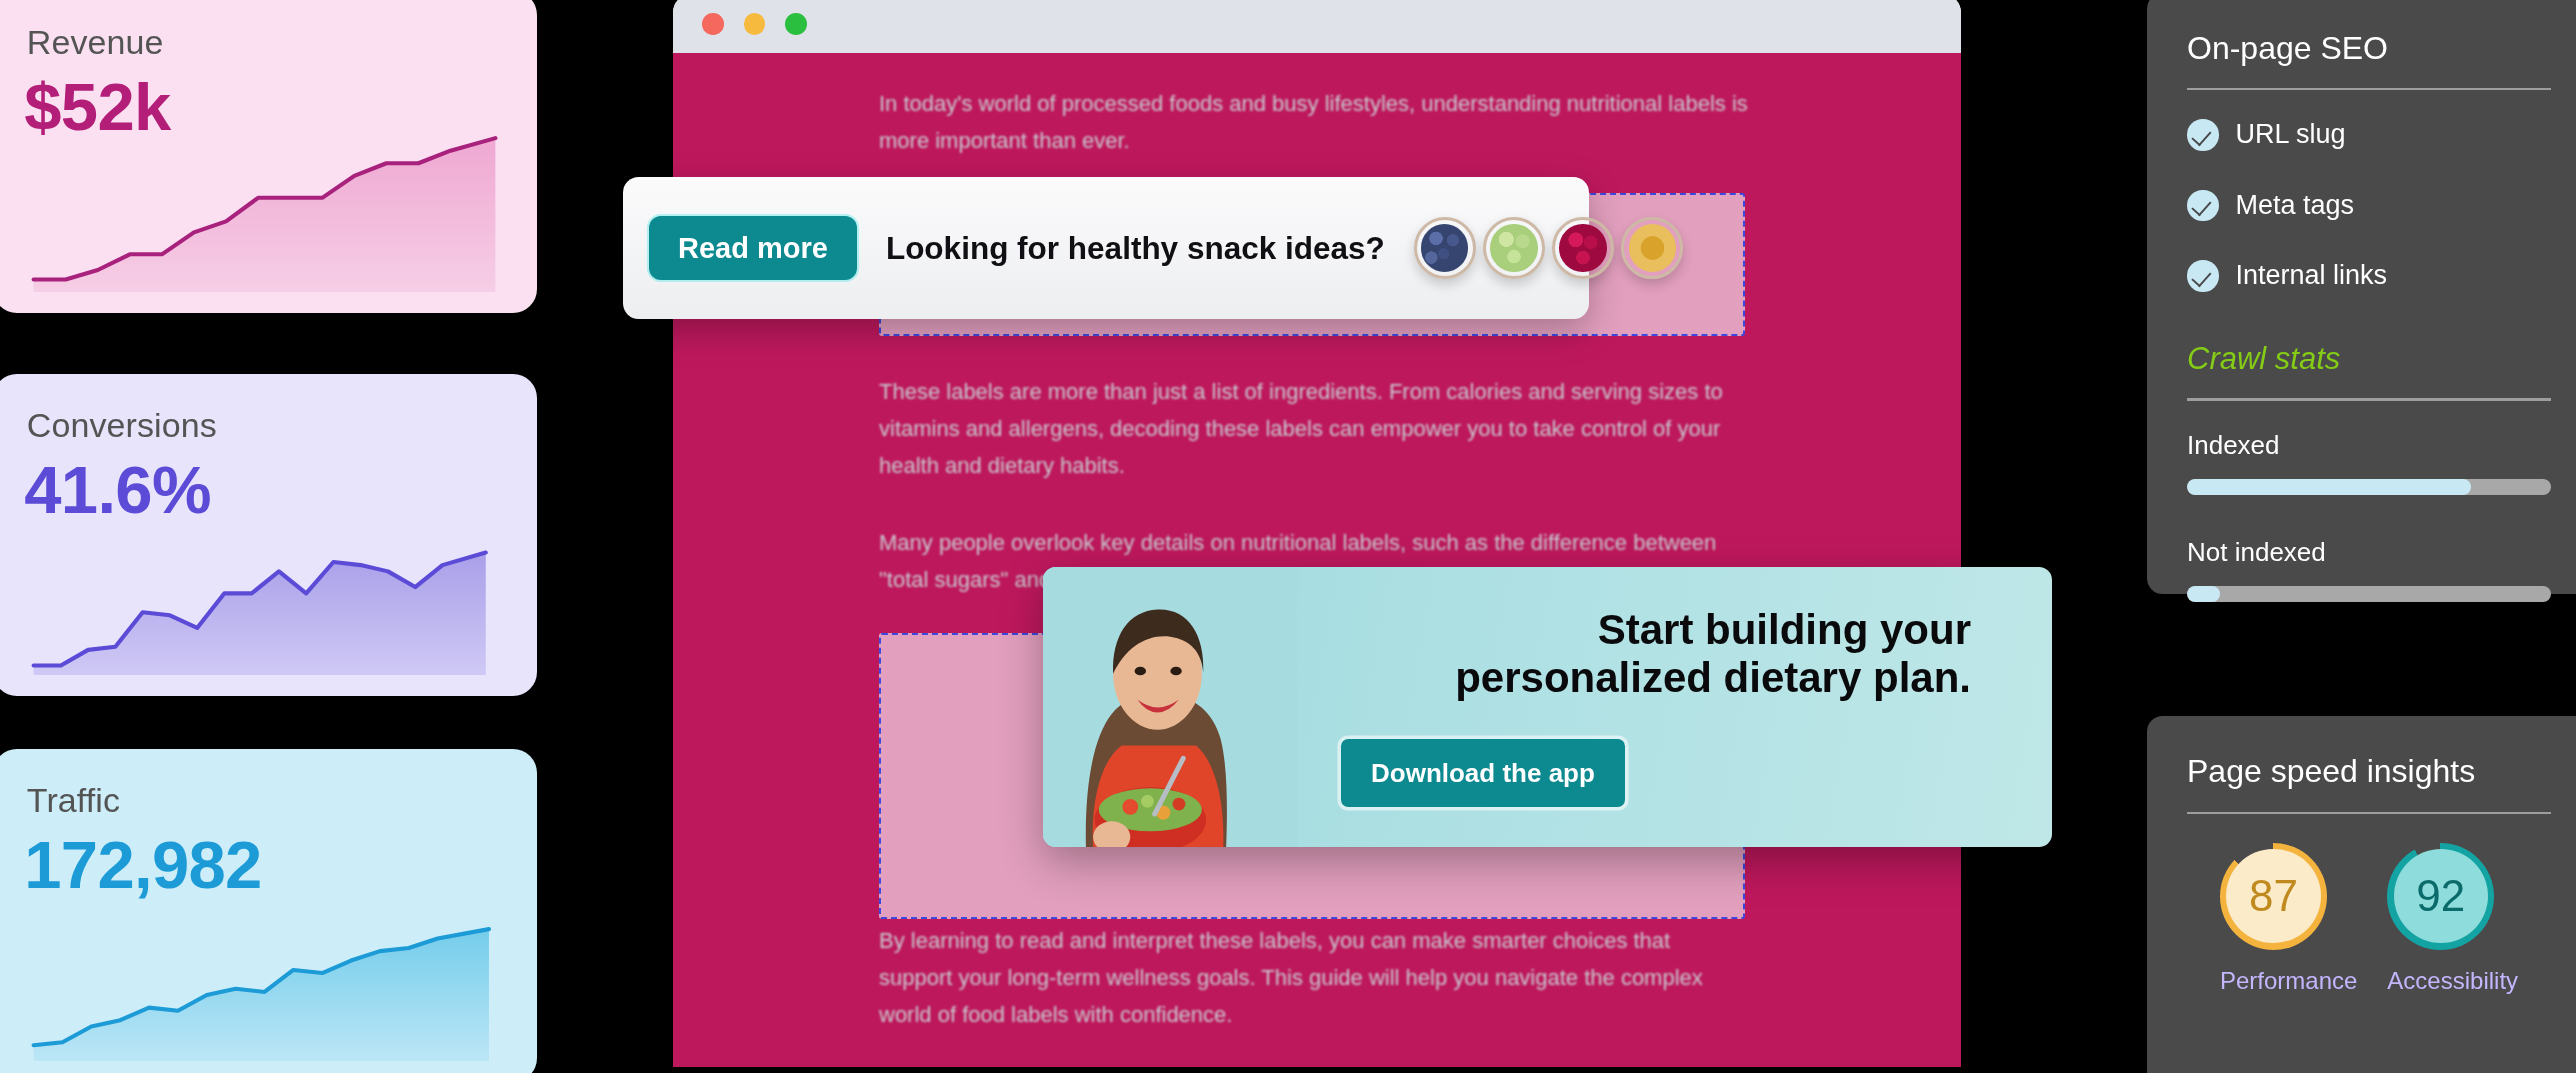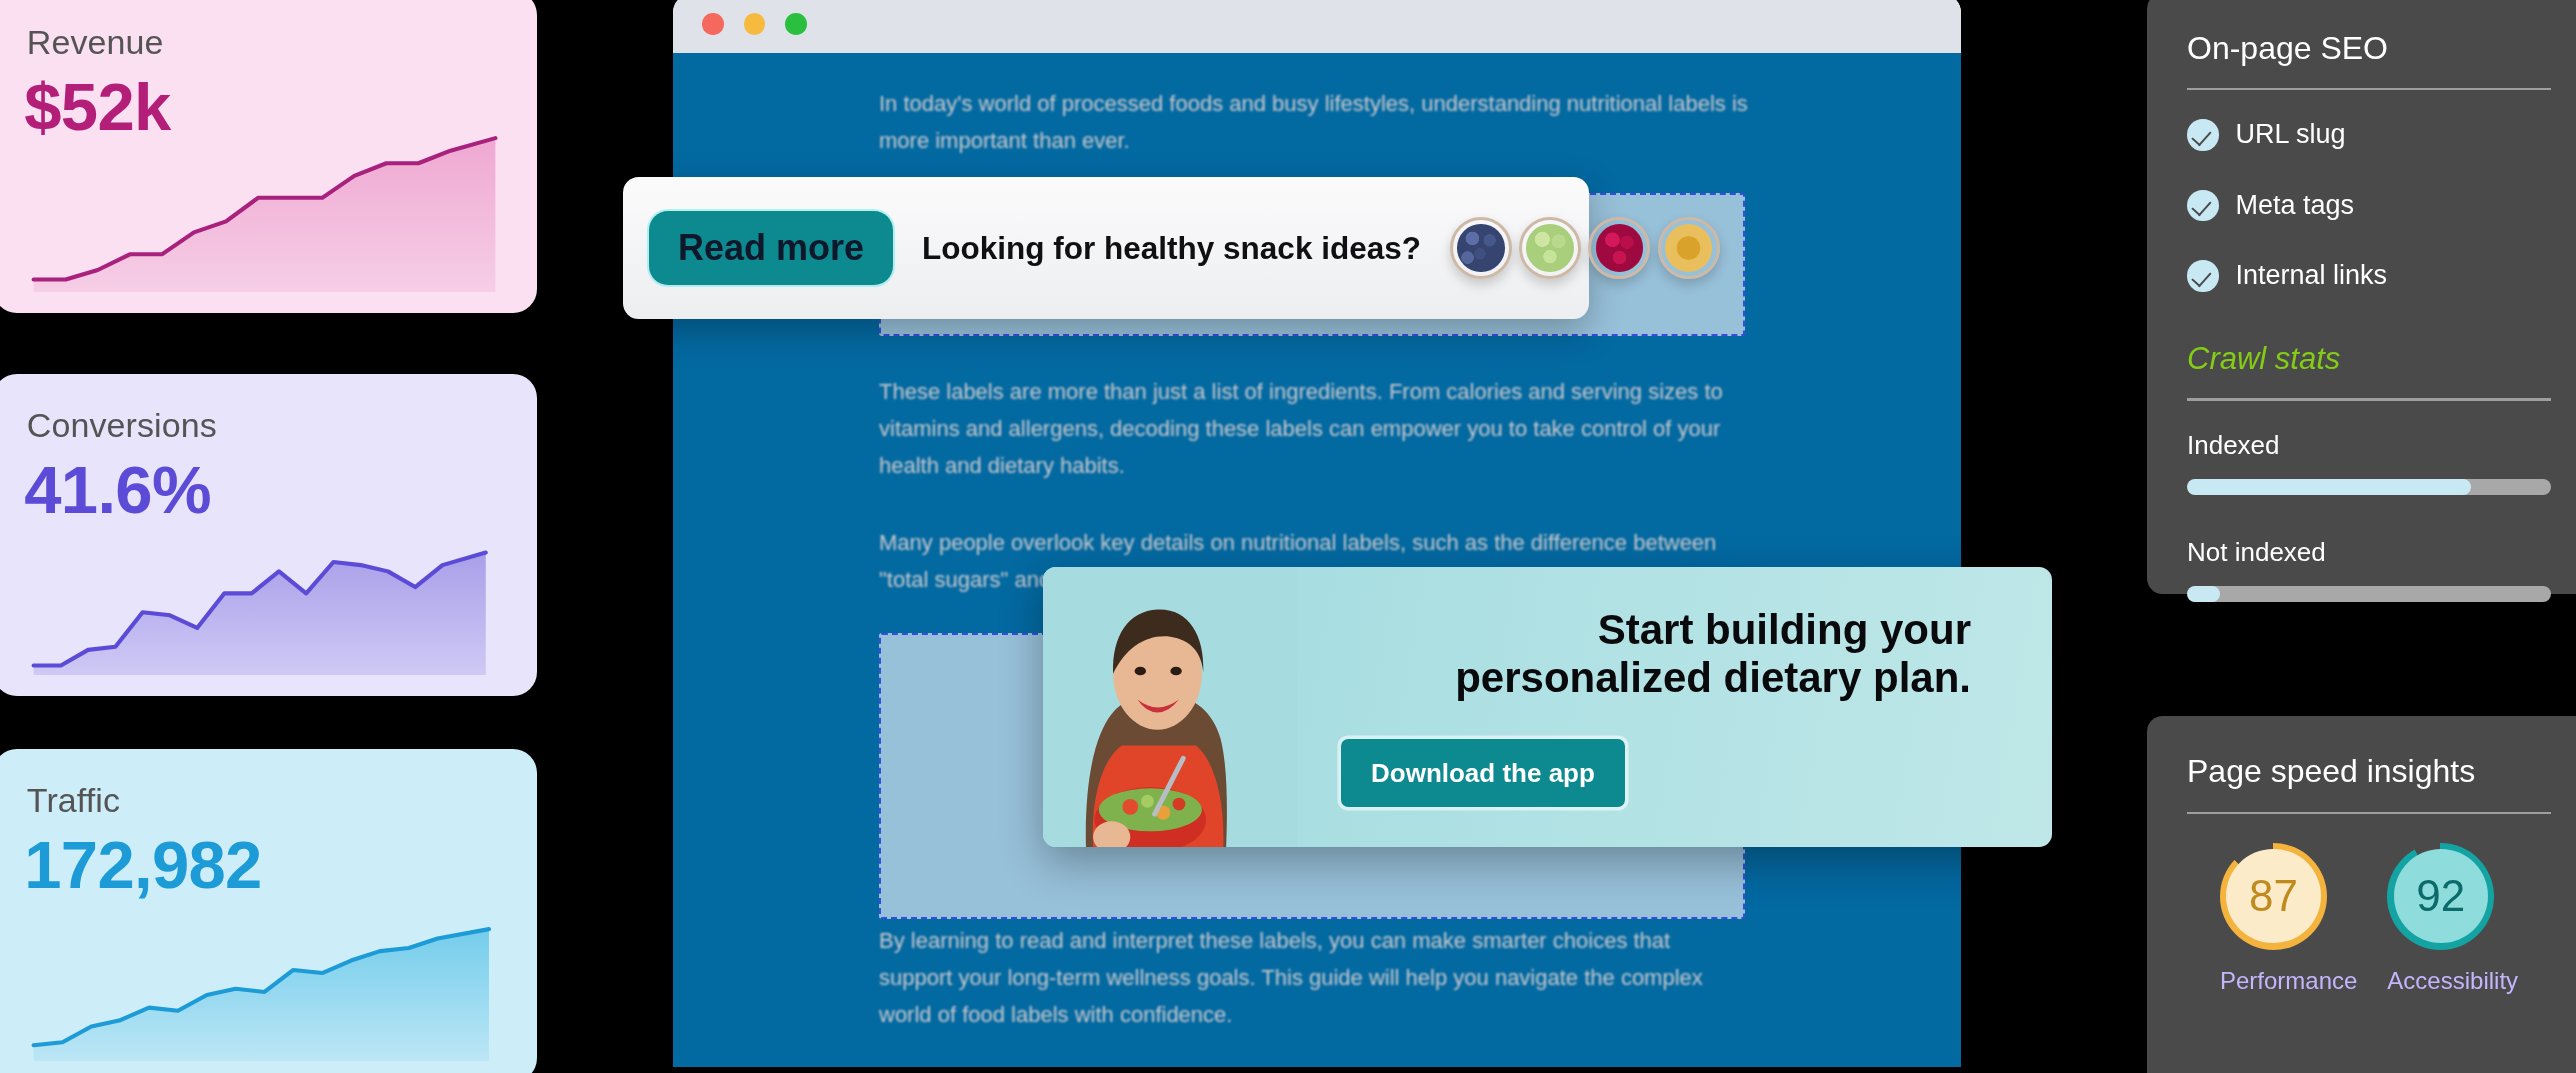--- a/index.html
+++ b/index.html
@@ -28,37 +28,37 @@
 
   
   #browser { position:absolute; left:673px; top:-5.7px; width:1288px; height:1073px;
     background:#fff; border-radius:18.6px 18.6px 0 0; overflow:hidden;
     box-shadow:0 13px 50px rgba(0,0,0,.5); }
   #browser-chrome { height:59px; background:#DFE3E9; display:flex; align-items:center;
     padding-left:29px; gap:20px; }
   .dot { width:21.5px; height:21.5px; border-radius:50%; }
   .dot.red{ background:#F4685E; } .dot.yellow{ background:#F6BA3E; } .dot.green{ background:#2BBF3F; }
 
-  #page { position:absolute; left:0; top:59px; right:0; bottom:0; background:#0369a1; }
+  #page { position:absolute; left:0; top:59px; right:0; bottom:0; background:#be185d; }
   .para { position:absolute; left:206px; width:869px; color:#C9C9CD; font-size:22px;
     line-height:37px; filter:blur(0.8px); }
   #para-1 { top:32px; } #para-2 { top:320px; } #para-3 { top:471px; } #para-4 { top:869px; }
 
   .ad-slot { position:absolute; left:206px; width:866px;
     border:2.9px dashed #3B49DF; background:rgba(250,250,255,.6); border-radius:2.9px; }
   #ad-slot-1 { top:140px; height:143px; }
   #ad-slot-2 { top:580px; height:286px; }
 
   
   #snack-banner { position:absolute; left:623px; top:177px; width:966px; height:142px;
     border-radius:15.7px; background:linear-gradient(180deg,#FBFBFC 0%,#EDEEF0 100%);
     box-shadow:0 11.4px 34px rgba(0,0,0,.26); display:flex; align-items:center;
     padding:0 26px; gap:29px; }
-  #read-more-button { background:#0D8A90; color:#0f172a; font-size:36px; font-weight:bold;
-    padding:15.7px 29px; border-radius:19px; border:none; white-space:nowrap;
+  #read-more-button { background:#0D8A90; color:#ffffff; font-size:29px; font-weight:bold;
+    padding:15.7px 29px; border-radius:12px; border:none; white-space:nowrap;
     box-shadow:0 0 0 2.1px rgba(60,230,230,.35); }
   #snack-headline { font-size:31.5px; font-weight:bold; color:#101014; white-space:nowrap; }
   #snack-bowls { margin-left:auto; display:flex; gap:7.2px; padding-right:7.2px; }
   .bowl { width:62px; height:62px; border-radius:50%; border:3.6px solid #CDB9A6;
     box-shadow:0 5.7px 11.4px rgba(0,0,0,.18); position:relative; overflow:hidden; }
   .bowl i { position:absolute; inset:4.3px; border-radius:50%; display:block; }
   .bowl.blueberry i{ background:radial-gradient(circle at 32% 30%,#5c6ea8 0 14%,transparent 15%),
       radial-gradient(circle at 68% 34%,#46578c 0 13%,transparent 14%),
       radial-gradient(circle at 48% 62%,#3f4f82 0 14%,transparent 15%),
       radial-gradient(circle at 22% 70%,#55669c 0 12%,transparent 13%),#36456f; }

